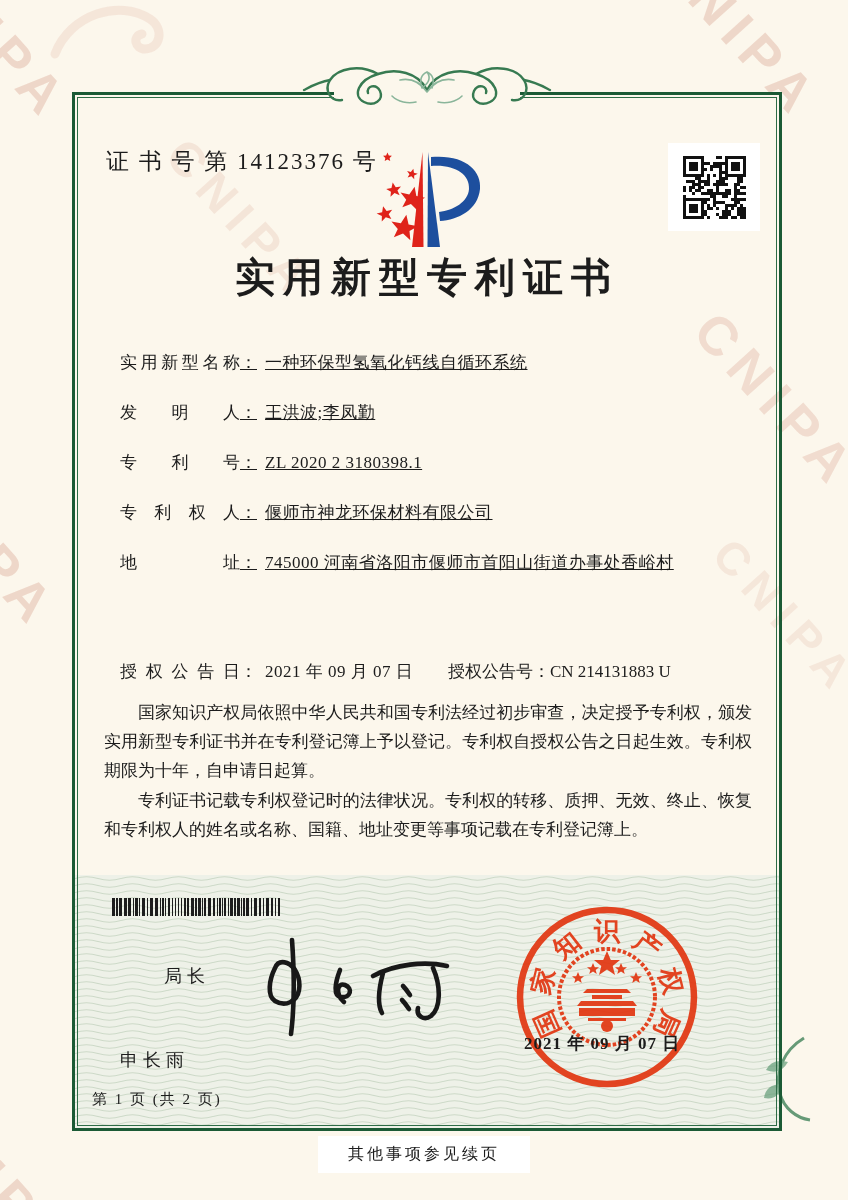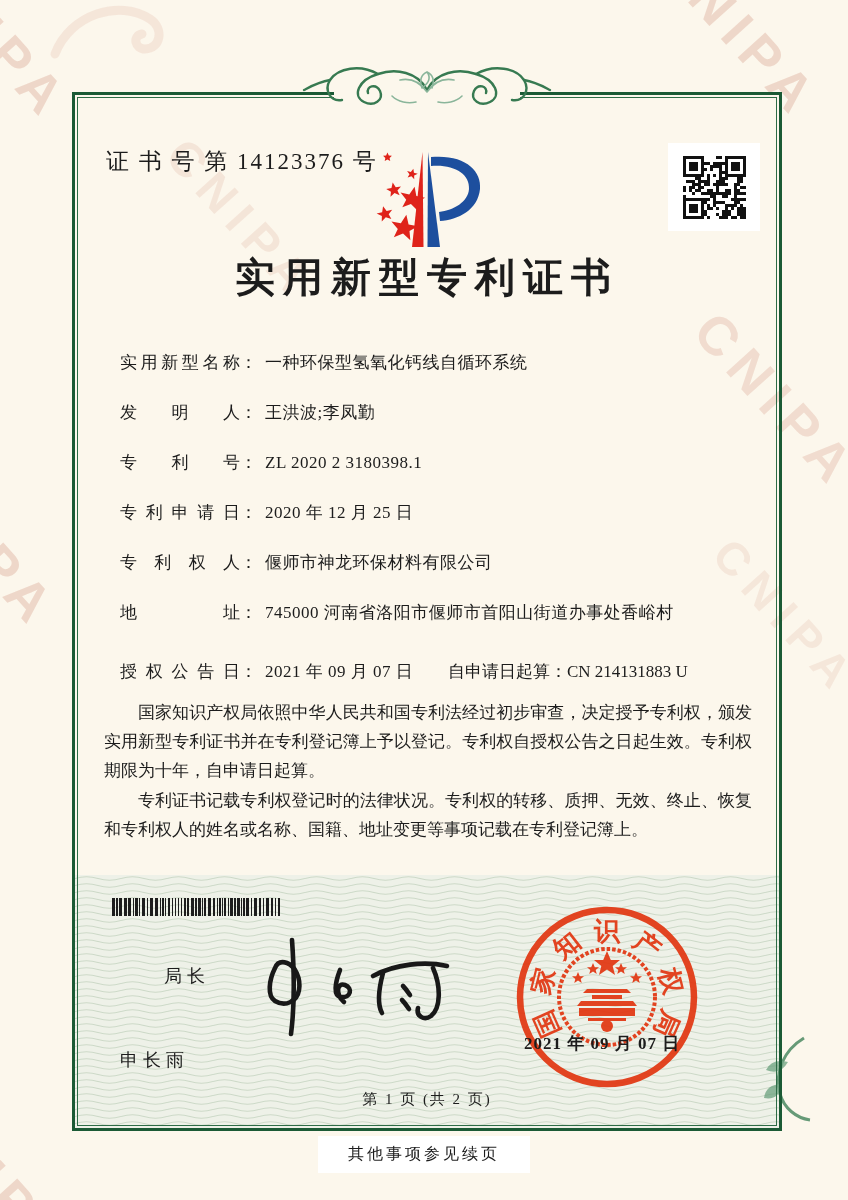--- a/index.html
+++ b/index.html
@@ -36,41 +36,41 @@
   .qrbox{left:668px;top:143px;width:92px;height:88px;background:#fff;z-index:3;
     display:flex;align-items:center;justify-content:center;}
   .qr{display:grid;grid-template-columns:repeat(21,3px);grid-auto-rows:3px;}
   .qr i{display:block;}
   .qr i.b{background:#111;}
   
   .title{left:92px;top:250px;width:670px;text-align:center;font-size:40px;
     font-weight:bold;letter-spacing:8px;z-index:3;}
   
   .fields{left:120px;top:352px;width:600px;z-index:3;font-size:17px;}
-  .frow{height:50px;line-height:22px;position:relative;}
+  .frow{height:50px;line-height:22px;position:relative;text-decoration:underline;}
   .flabel{display:inline-block;width:120px;text-align:justify;text-align-last:justify;vertical-align:top;}
   .fcolon{margin-right:8px;}
   .fvalue{letter-spacing:.5px;}
   .grant2{position:absolute;left:328px;top:0;white-space:nowrap;}
   
   .bodytext{left:104px;top:698px;width:648px;font-size:17px;line-height:1.72;
     text-align:justify;z-index:3;}
   .bodytext p{margin:0;text-indent:2em;}
   
   .band{left:75px;top:875px;width:704px;height:253px;background:#edf1e7;z-index:1;overflow:hidden;}
   .band svg{display:block;}
   .barcode{left:112px;top:898px;width:172px;height:18px;z-index:3;display:flex;align-items:stretch;}
   .barcode i{display:block;background:#1d1d1d;}
   .sigblock{z-index:3;font-size:18px;letter-spacing:5px;}
   .juzhang{left:120px;top:964px;margin-left:44px;}
   .juname{left:120px;top:1000px;margin-top:48px;}
   .sig{left:245px;top:928px;z-index:3;}
   .seal{left:508px;top:898px;z-index:2;}
   .sealdate{left:524px;top:1032px;font-size:17px;letter-spacing:1px;z-index:4;font-weight:bold;}
-  .pagefoot{left:92px;top:1090px;width:670px;text-align:center;font-size:15px;letter-spacing:2px;z-index:3;}
+  .pagefoot{left:92px;top:1090px;width:670px;font-size:15px;letter-spacing:2px;z-index:3;}
   .notewrap{left:0;top:1136px;width:848px;text-align:center;z-index:3;}
   .notebox{display:inline-block;background:#fff;padding:8px 30px;font-size:16px;letter-spacing:3px;}
   .ornament{left:300px;top:60px;z-index:6;pointer-events:none;}
   .curl-tl{left:40px;top:-6px;z-index:0;pointer-events:none;}
   .leaf-br{left:744px;top:1032px;z-index:2;pointer-events:none;opacity:.85;}
 </style>
 </head>
 <body>
 
 <div class="wm wm1">CNIPA</div>
@@ -597,36 +597,33 @@
   </div>
 
   <div class="frow">
     <span class="flabel">发明人</span><span class="fcolon">：</span><span class="fvalue">王洪波;李凤勤</span>
   </div>
 
   <div class="frow">
     <span class="flabel">专利号</span><span class="fcolon">：</span><span class="fvalue">ZL 2020 2 3180398.1</span>
   </div>
 
-  <div class="frow">
-    <span class="flabel">专利申请日</span><span class="fcolon">：</span><span class="fvalue">2020 年 12 月 25 日</span>
-  </div>
 
   <div class="frow">
     <span class="flabel">专利权人</span><span class="fcolon">：</span><span class="fvalue">偃师市神龙环保材料有限公司</span>
   </div>
 
   <div class="frow">
     <span class="flabel">地址</span><span class="fcolon">：</span><span class="fvalue">745000 河南省洛阳市偃师市首阳山街道办事处香峪村</span>
   </div>
 </div>
 
 <div class="abs" style="left:120px;top:660px;width:640px;font-size:17px;z-index:3;">
   <span class="flabel">授权公告日</span><span class="fcolon">：</span><span class="fvalue">2021 年 09 月 07 日</span>
-  <span class="grant2"><span>自申请日起算</span><span>：</span><span>CN 214131883 U</span></span>
+  <span class="grant2"><span>授权公告号</span><span>：</span><span>CN 214131883 U</span></span>
 </div>
 
 <div class="abs bodytext">
   <p>国家知识产权局依照中华人民共和国专利法经过初步审查，决定授予专利权，颁发实用新型专利证书并在专利登记簿上予以登记。专利权自授权公告之日起生效。专利权期限为十年，自申请日起算。</p>
   <p>专利证书记载专利权登记时的法律状况。专利权的转移、质押、无效、终止、恢复和专利权人的姓名或名称、国籍、地址变更等事项记载在专利登记簿上。</p>
 </div>
 
 <div class="abs barcode" id="barcode">
     <i style="width: 3px; margin-right: 1px;"></i>
     <i style="width: 2px; margin-right: 1px;"></i>

